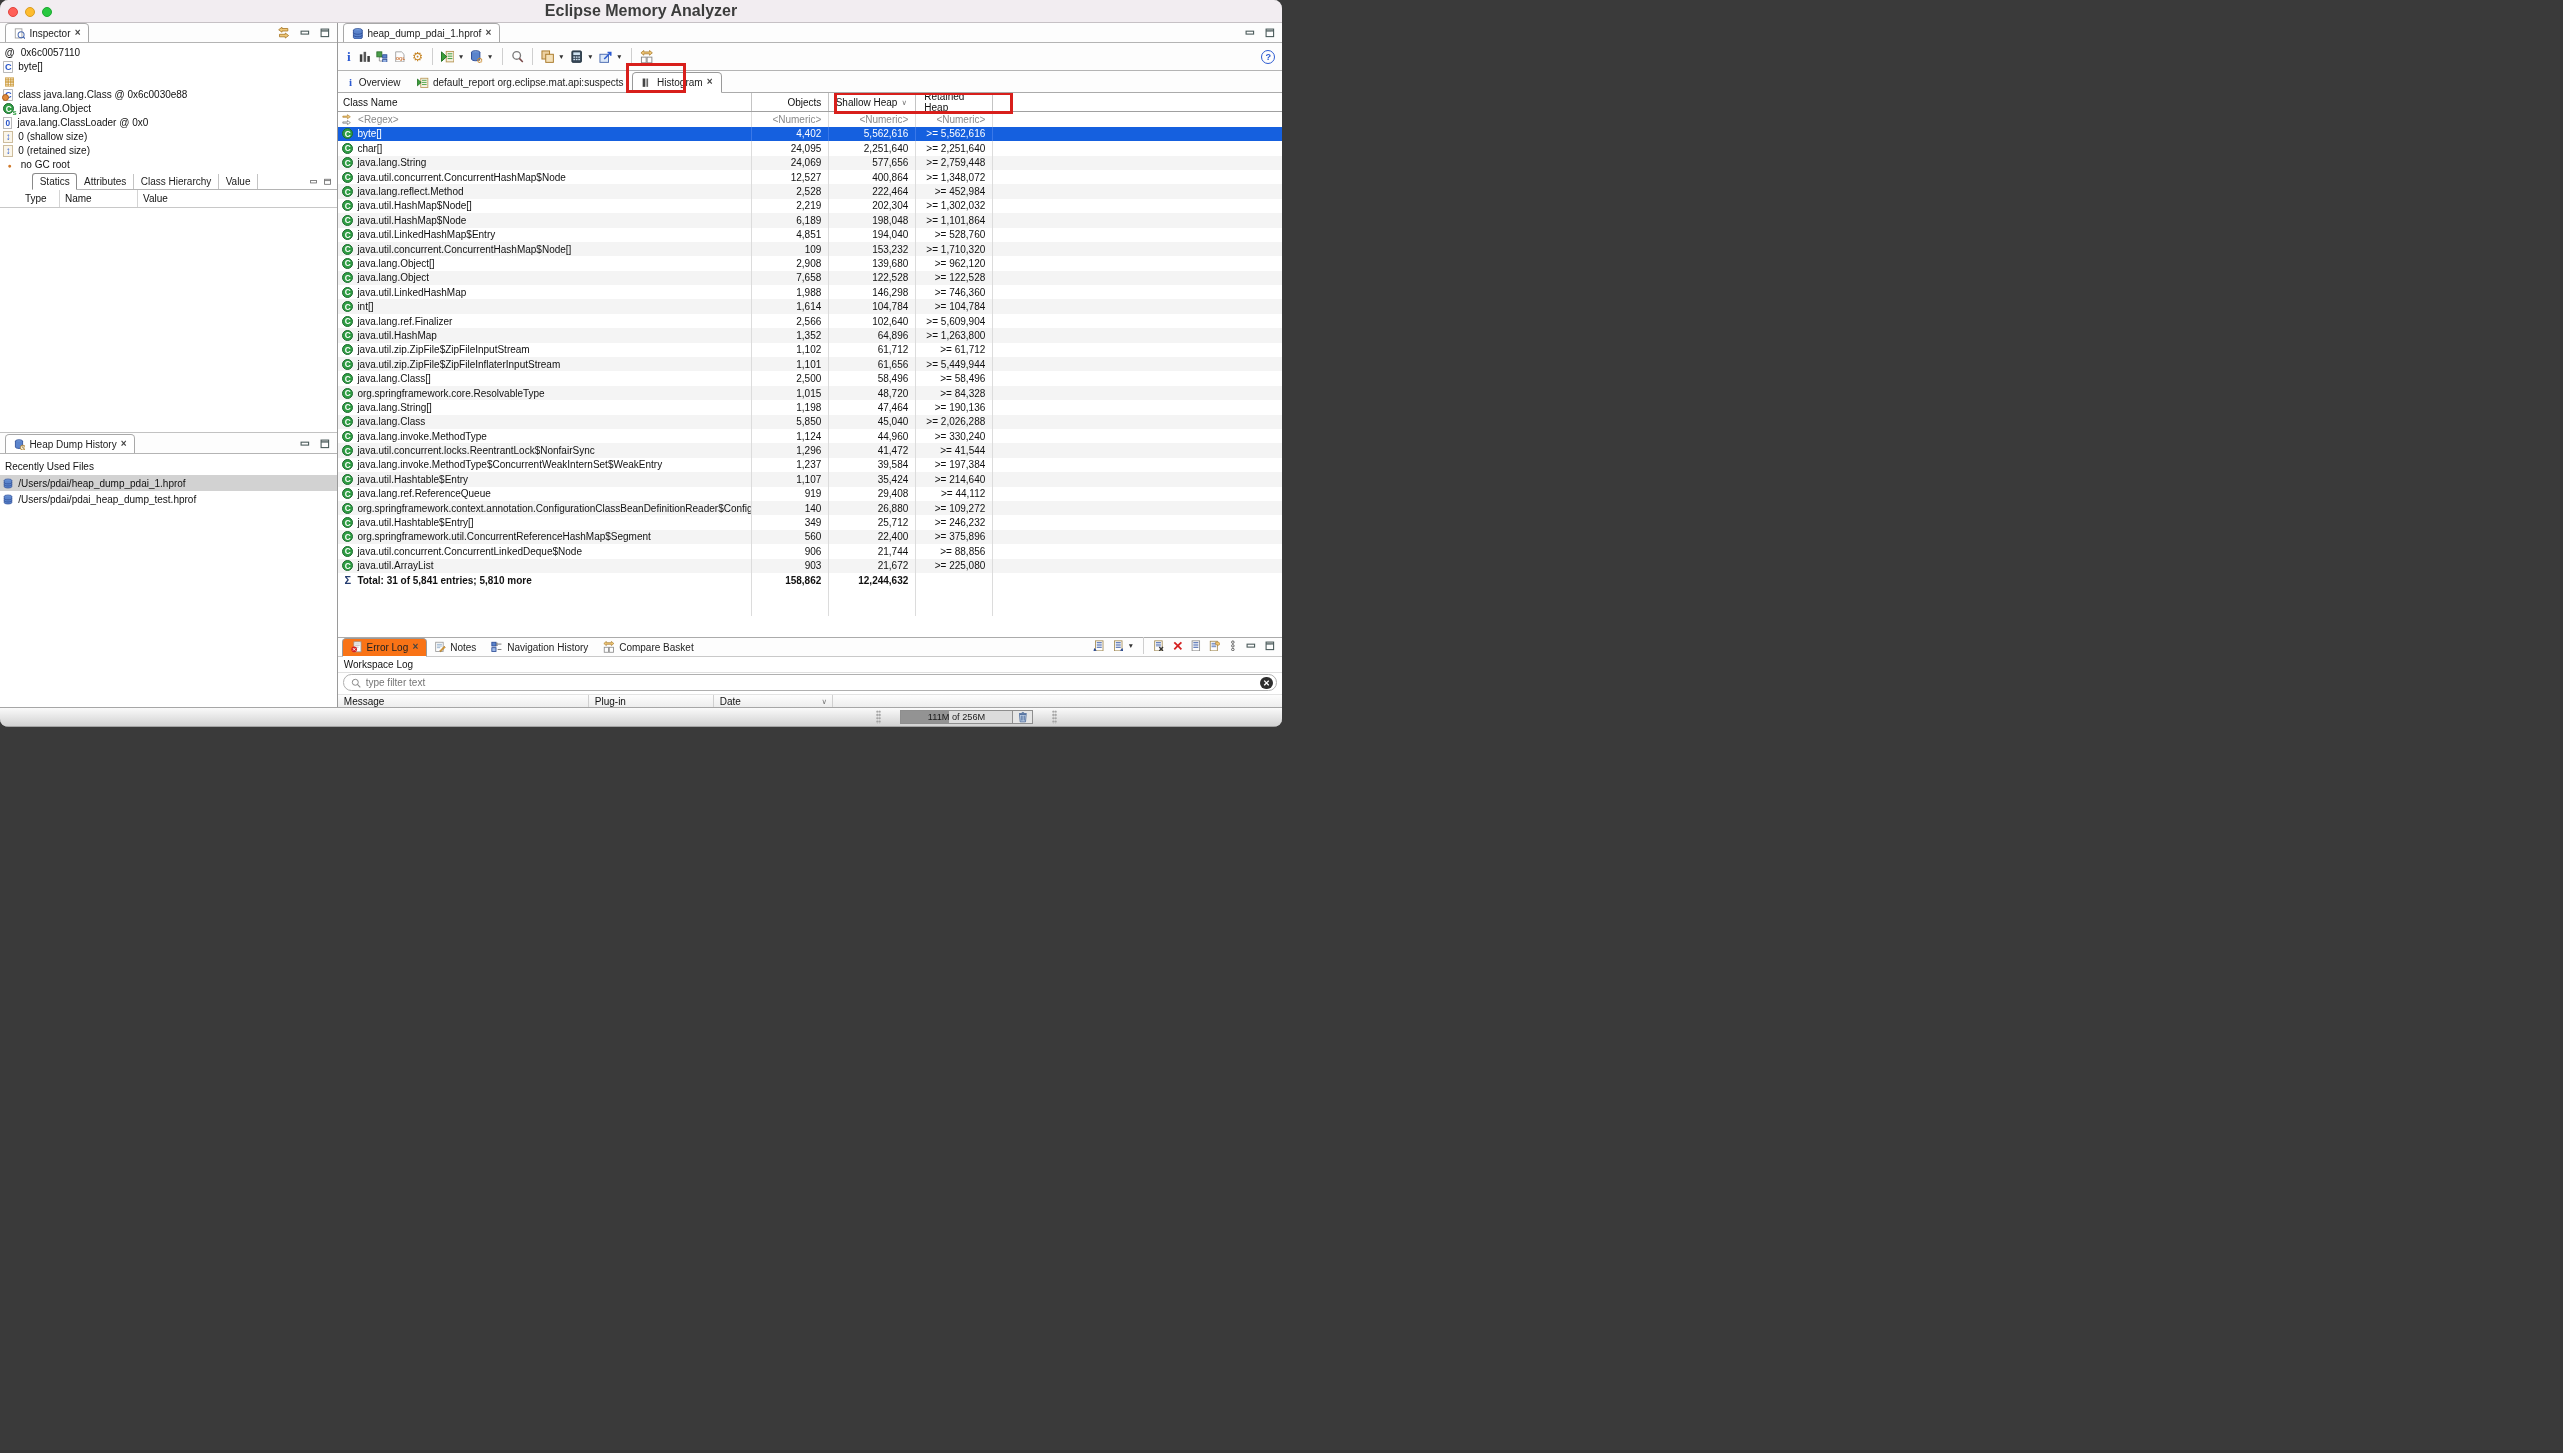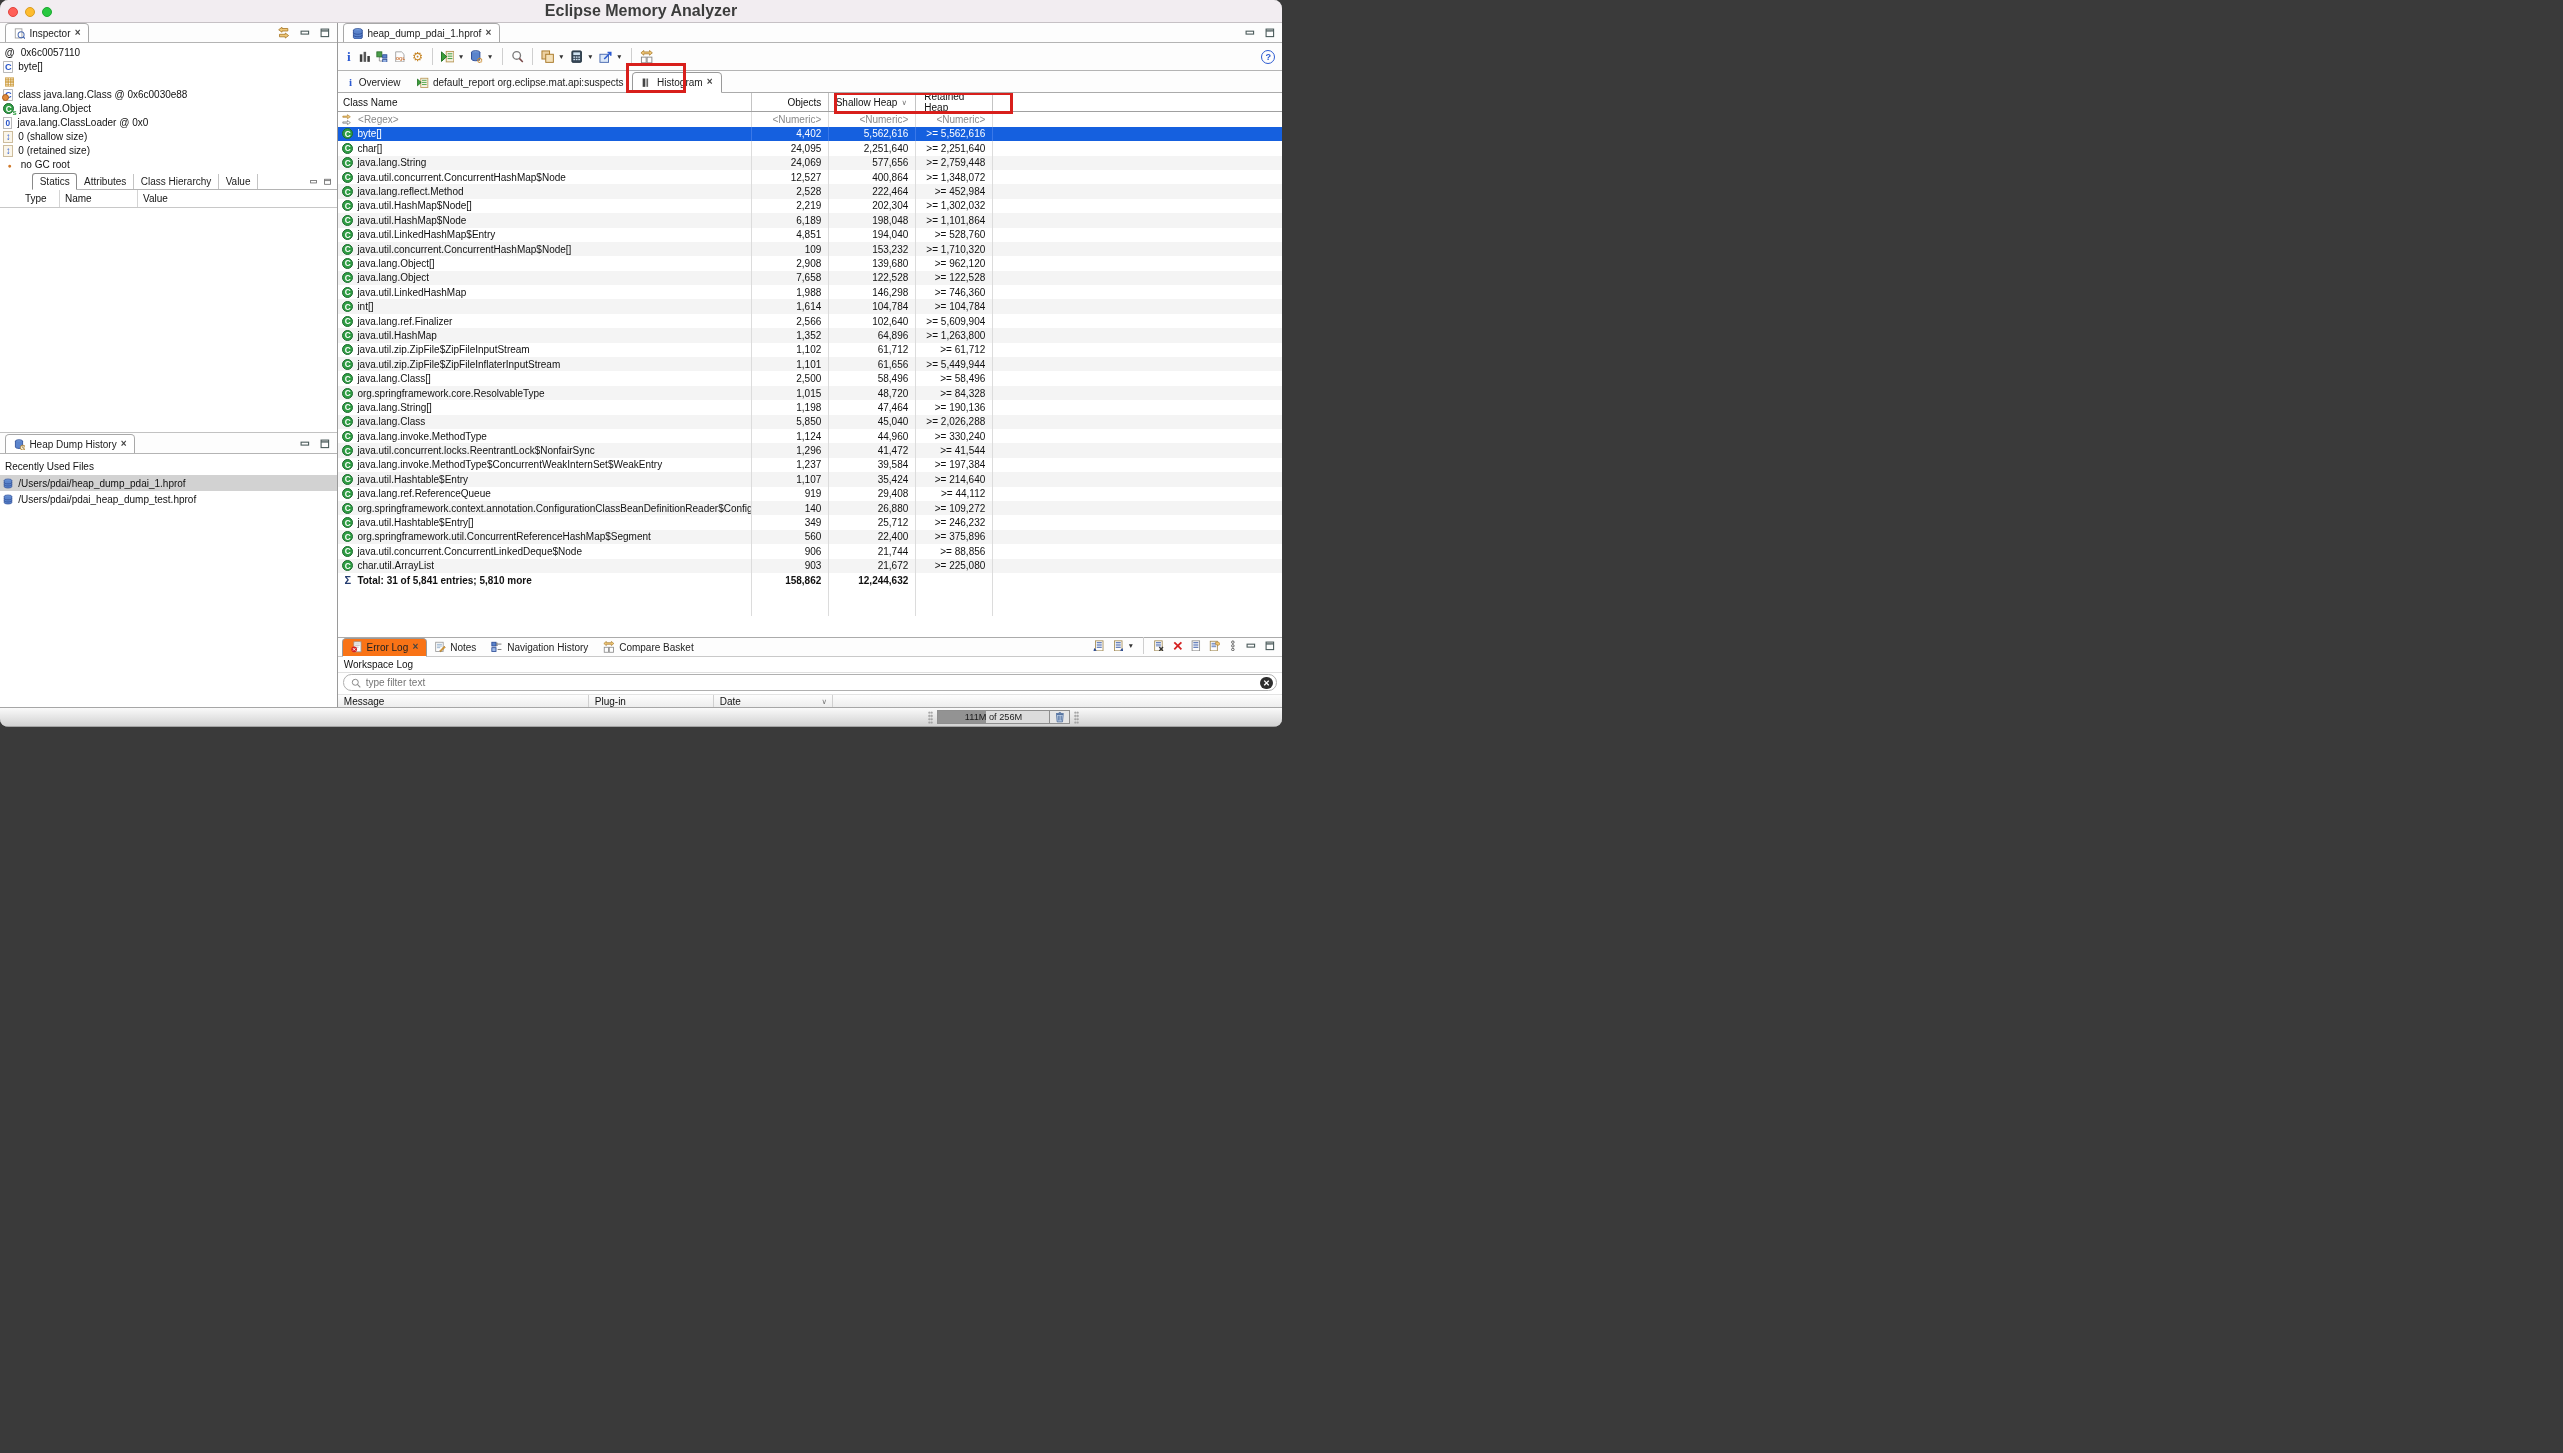--- a/index.html
+++ b/index.html
@@ -107,21 +107,21 @@
   .wslabel { font-size:10px; color:#111; padding:1.7px 0 1.7px 5.8px; border-bottom:0.8px solid #e0e0e0; }
   .bfilter { margin:1.7px 5px; height:16.7px; border:0.8px solid #b0b0b0; border-radius:8.3px; display:flex; align-items:center; padding:0 3.3px 0 6.7px; gap:5px; background:#fff;}
   .bfilter input { border:none; outline:none; flex:1; font-size:10px; font-family:"Liberation Sans",sans-serif; color:#333; background:transparent;}
   .clearbtn { width:12.5px; height:12.5px; border-radius:50%; background:#2e2e2e; color:#fff; font-size:8.3px; font-weight:bold;
               display:flex; align-items:center; justify-content:center; }
   .bhead { margin-top:0.8px; flex:1; display:flex; font-size:10px; color:#111; background:linear-gradient(#fdfdfd,#ededed); border-top:0.8px solid #e4e4e4;}
   .bhead .cell { display:flex; align-items:center; padding-left:5.8px; border-right:0.8px solid #d0d0d0; }
 
   
   .statusbar { height:19px; background:linear-gradient(#fafafa,#d2d2d2); border-top:0.8px solid #a6a6a6; position:relative; }
-  .gauge-grp { position:absolute; left:928px; top:1.7px; display:flex; align-items:flex-end; gap:4px; }
+  .gauge-grp { position:absolute; left:876px; top:1.7px; display:flex; align-items:center; gap:19px; }
   .dots { width:5px; height:13.3px; background-image:radial-gradient(#9a9a9a 0.8px, transparent 1px); background-size:2.5px 3.3px; }
   .gauge { width:113px; height:14px; border:0.8px solid #8e8e8e; background:#dcdcdc; position:relative; overflow:hidden;}
   .gauge-fill { position:absolute; left:0; top:0; bottom:0; background:#939393; }
   .gauge-text { position:absolute; inset:0; display:flex; align-items:center; justify-content:center; font-size:9.2px; color:#1a1a1a; }
   .trashbox { width:20px; height:14px; border:0.8px solid #8e8e8e; border-left:none; background:#e6e6e6; display:flex; align-items:center; justify-content:center;}
 </style>
 </head>
 <body>
 
 <div class="window">
@@ -960,21 +960,21 @@
                 <span class="v-sh">21,744</span>
               </div>
     <div class="cell c-num">
                 <span class="v-re">&gt;= 88,856</span>
               </div>
   </div>
 
   <div class="grow alt">
     <div class="cell c-name">
                 <span class="c-badge">C</span>
-                <span class="nm">char.util.ArrayList</span>
+                <span class="nm">java.util.ArrayList</span>
               </div>
     <div class="cell c-num">
                 <span class="v-obj">903</span>
               </div>
     <div class="cell c-sh">
                 <span class="v-sh">21,672</span>
               </div>
     <div class="cell c-num">
                 <span class="v-re">&gt;= 225,080</span>
               </div>

